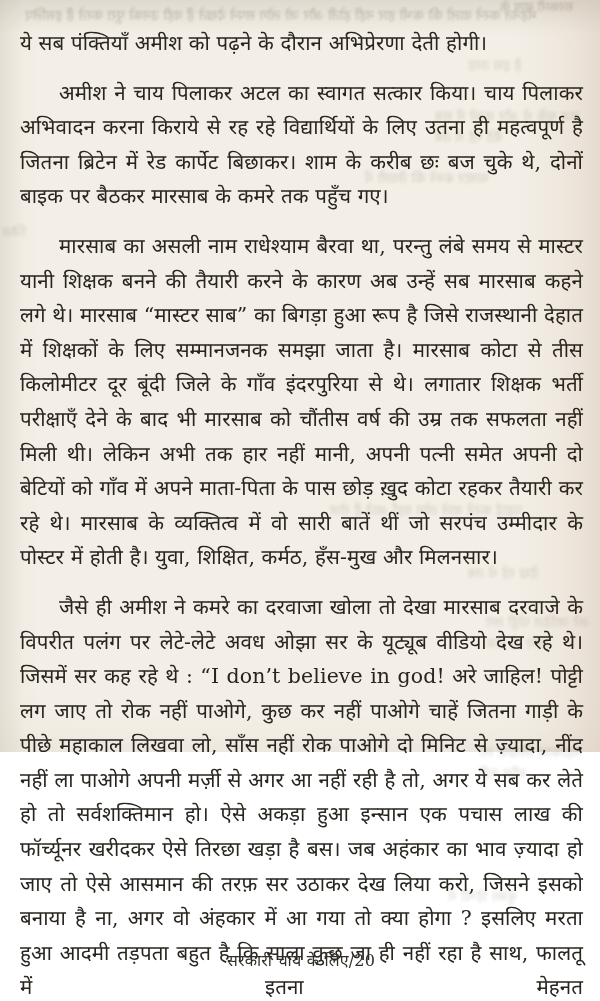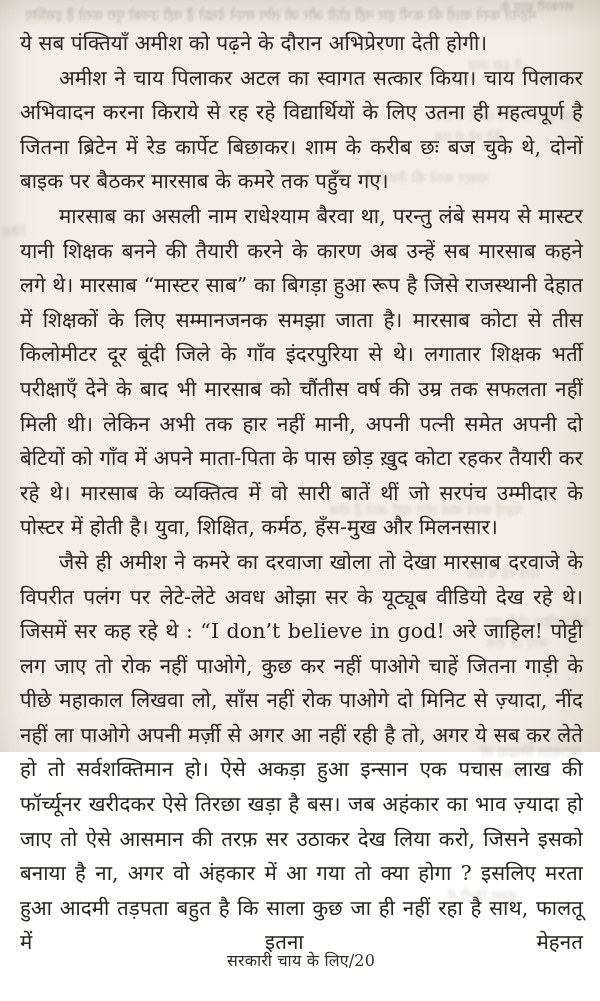--- a/index.html
+++ b/index.html
@@ -50,20 +50,21 @@
     text-align: justify;
     text-justify: inter-word;
     letter-spacing: 0.1px;
   }
   .text-block p {
     margin: 0;
     padding: 0;
   }
   .text-block p.indent {
     text-indent: 39px;
+    margin-top: 15px;
   }
   .text-block p.continues {
     text-align-last: justify;
   }
 
   .footer {
     position: absolute;
     left: 2px;
     right: 0;
     top: 949px;

